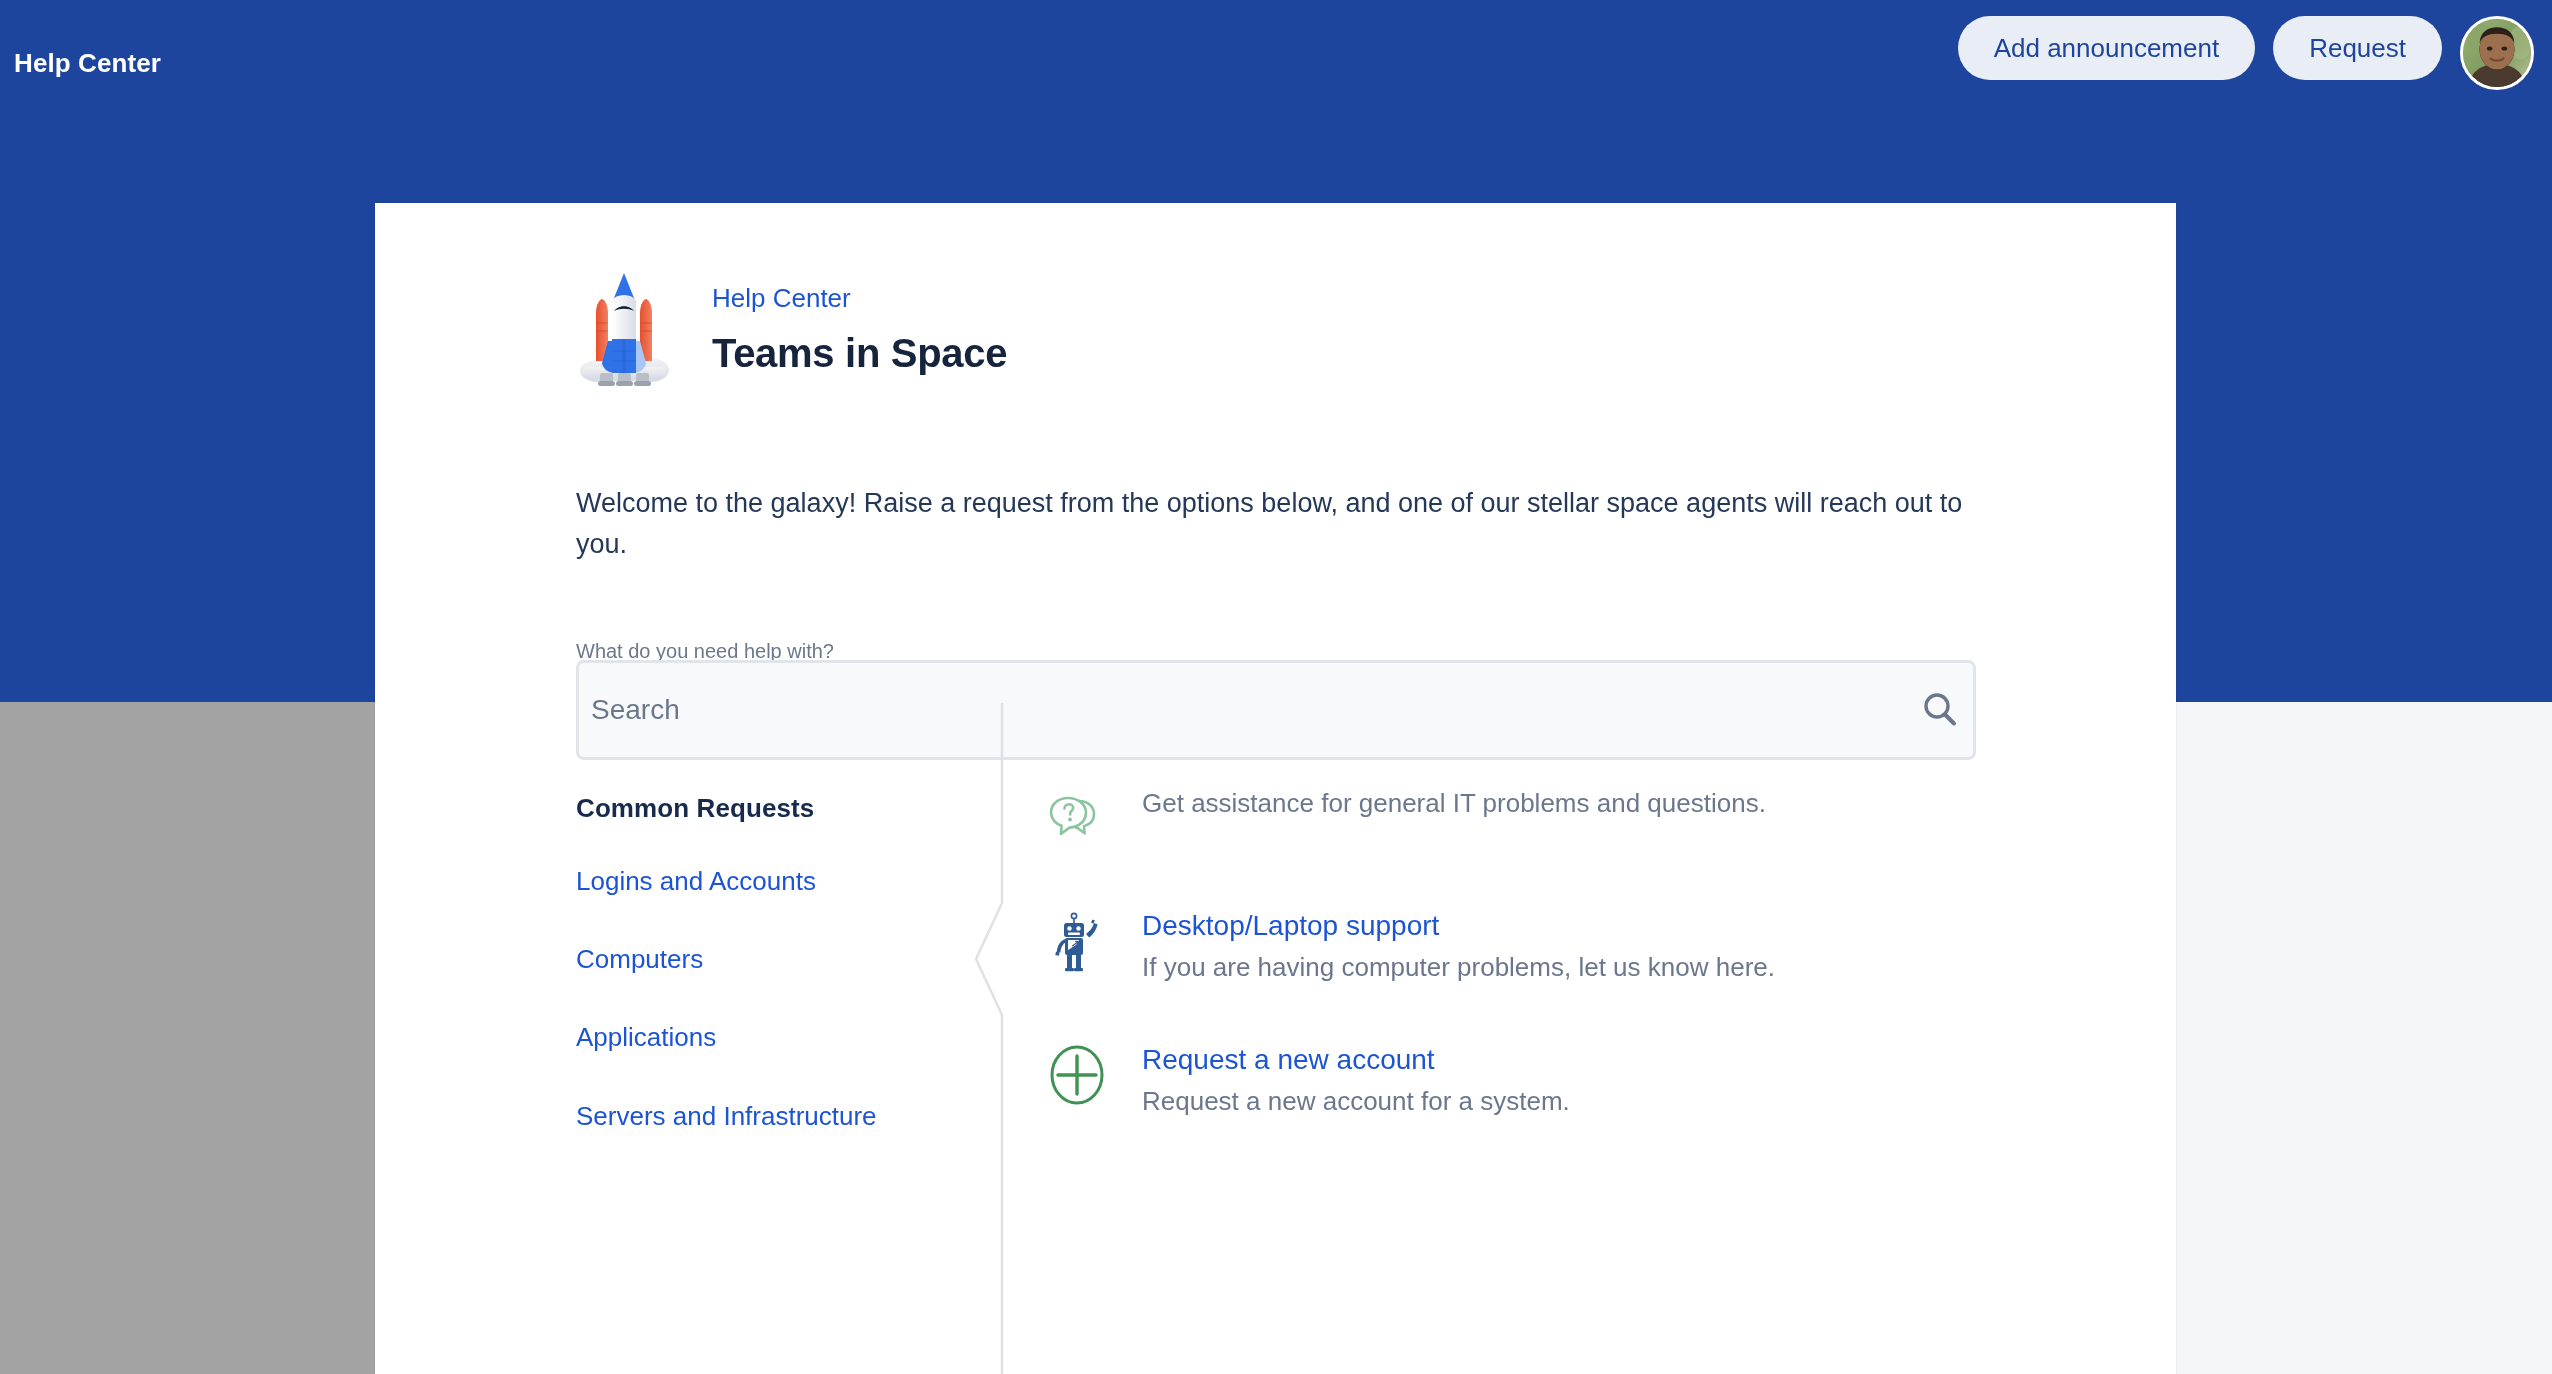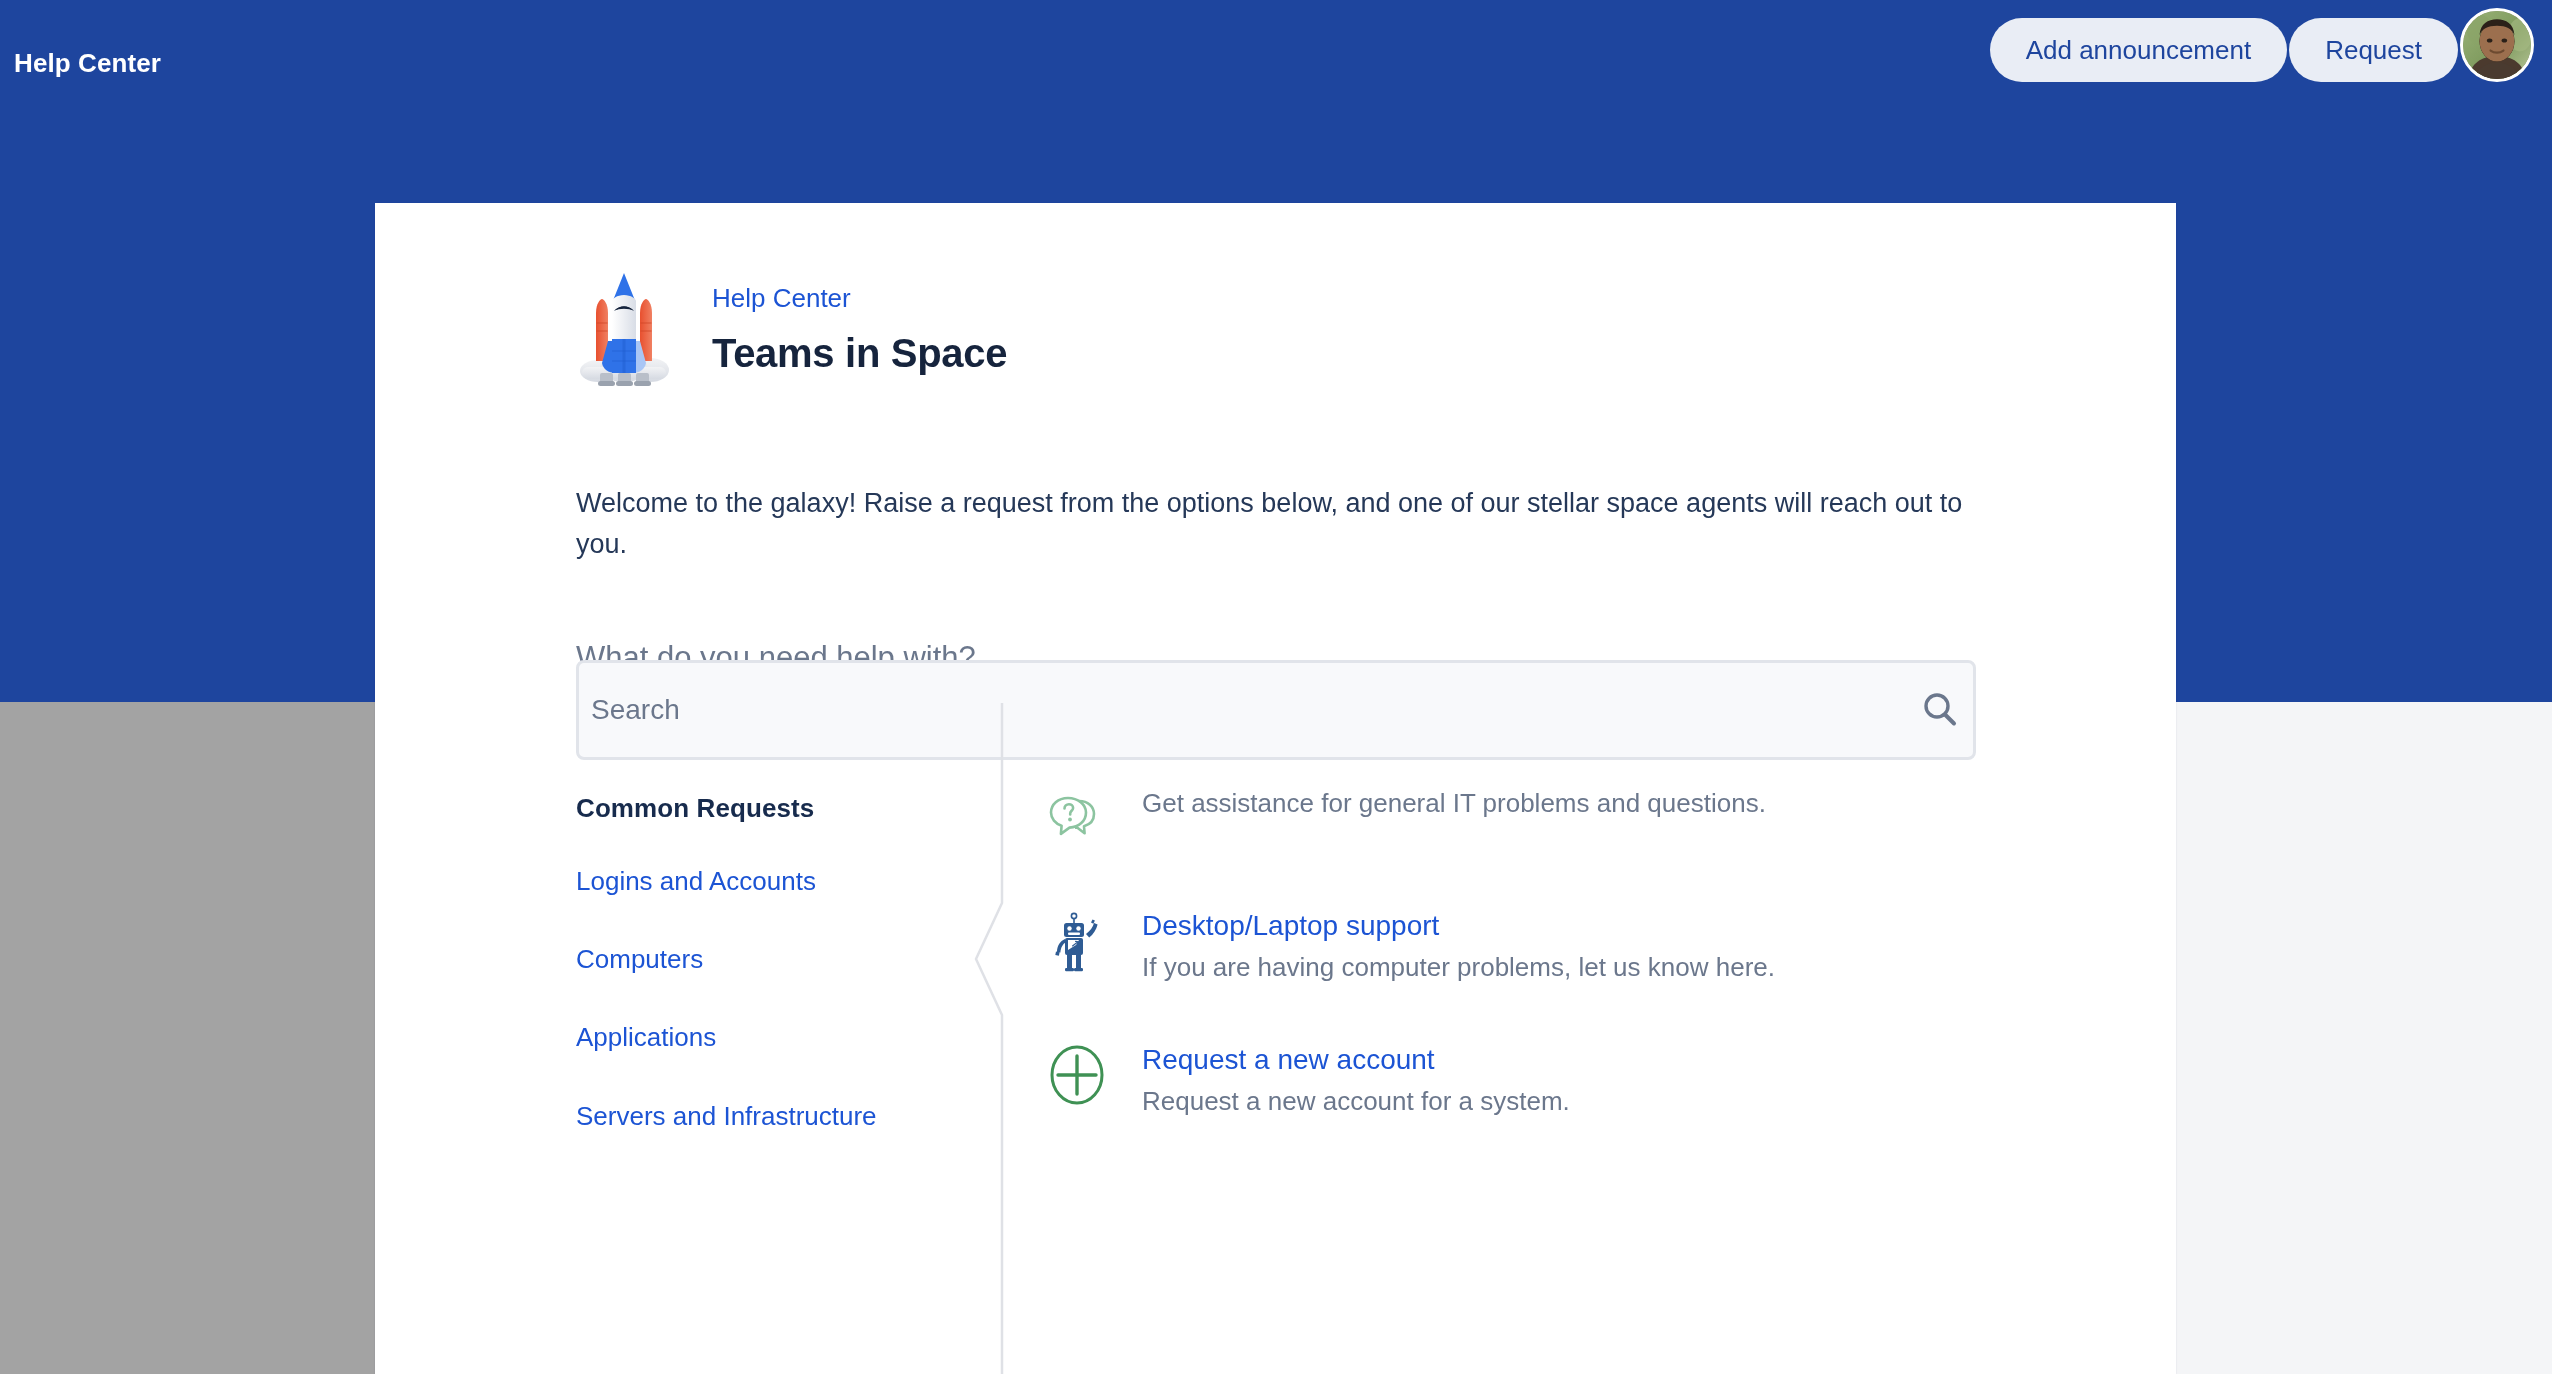--- a/index.html
+++ b/index.html
@@ -14,22 +14,22 @@
   
   .banner {
     position: absolute; left: 0; top: 0; width: 2552px; height: 702px;
     background: #1e459e;
   }
   .banner-title {
     position: absolute; left: 14px; top: 48px;
     font-size: 26px; font-weight: 700; color: #ffffff; letter-spacing: .1px;
   }
   .header-actions {
-    position: absolute; right: 18px; top: 8px;
-    display: flex; align-items: flex-end; gap: 2px;
+    position: absolute; right: 18px; top: 16px;
+    display: flex; align-items: flex-start; gap: 18px;
   }
   .pill {
     background: #e9edf5; color: #1e459e;
     border: none; border-radius: 999px;
     font-family: "Liberation Sans", sans-serif;
     font-size: 26px; line-height: 1;
     padding: 19px 36px; cursor: pointer; white-space: nowrap;
   }
   .avatar {
     width: 74px; height: 74px; border-radius: 50%;
@@ -62,21 +62,21 @@
     letter-spacing: -.3px;
   }
 
   .welcome {
     position: absolute; left: 201px; top: 280px; width: 1400px;
     font-size: 27px; line-height: 1.5; color: #253858;
   }
 
   .search-label {
     position: absolute; left: 201px; top: 437px;
-    font-size: 31px; color: #6b778c;
+    font-size: 20px; color: #6b778c;
   }
   .search-wrap {
     position: absolute; left: 201px; top: 457px;
     width: 1400px; height: 100px;
   }
   .search-box {
     width: 100%; height: 100%;
     background: #f8f9fb;
     border: 3px solid #e1e4ea; border-radius: 8px;
     display: flex; align-items: center;

